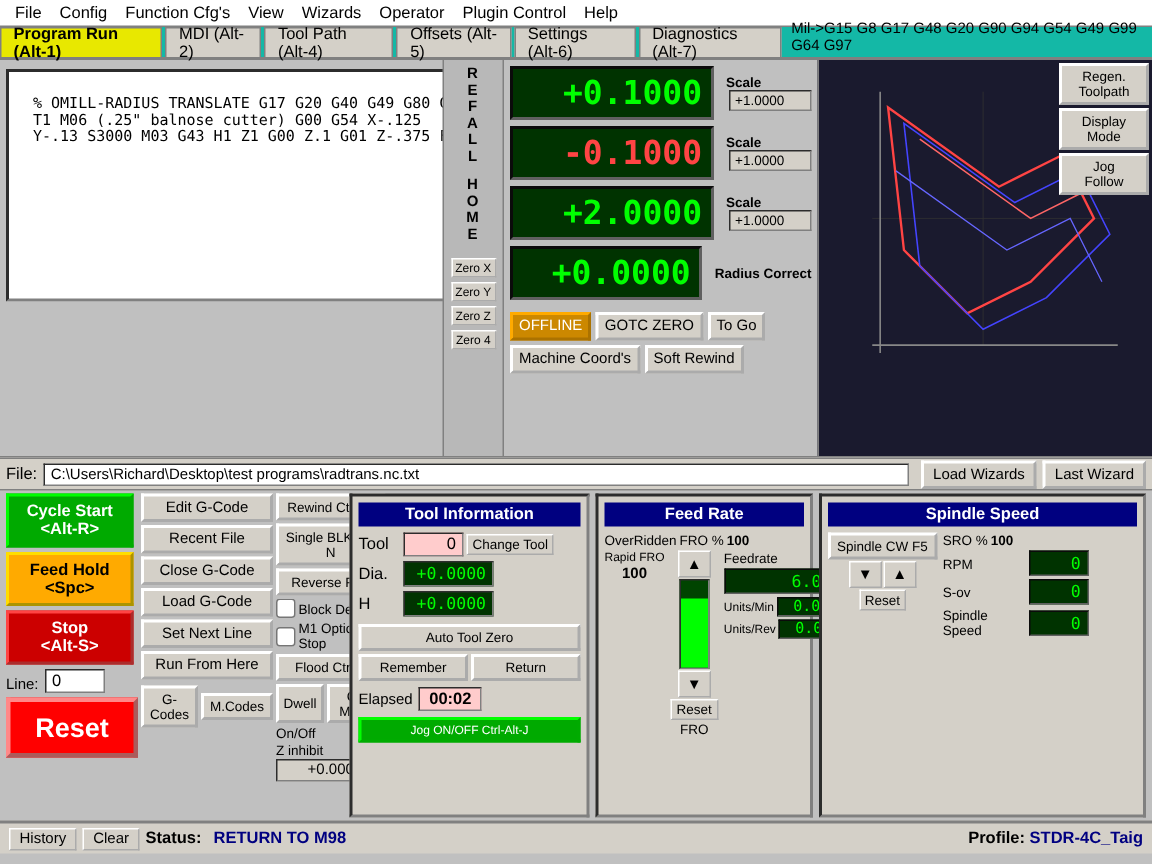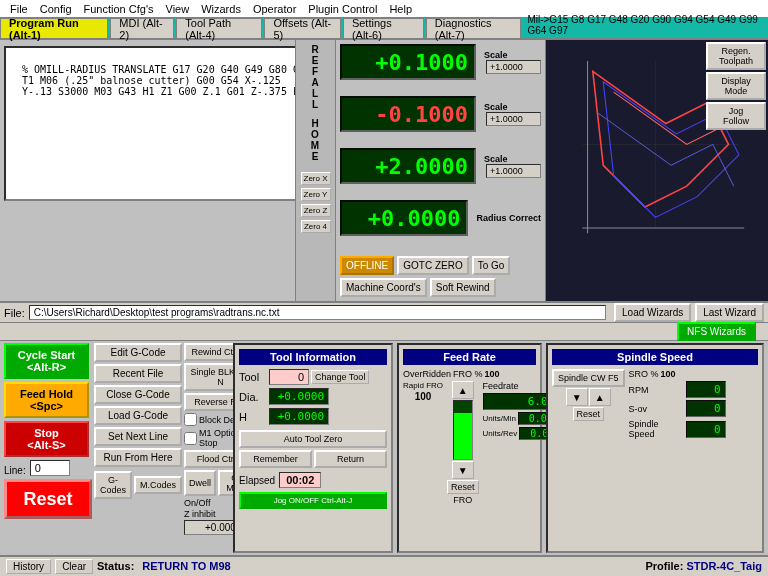--- a/index.html
+++ b/index.html
@@ -421,21 +421,21 @@
       padding-top: 4px;
       gap: 4px;
       border-right: 1px solid #808080;
     }
 
     #dro-rows {
       flex: 1;
       display: flex;
       flex-direction: column;
       padding: 4px;
-      gap: 16px;
+      gap: 4px;
     }
 
     .dro-row-item {
       display: flex;
       align-items: center;
       gap: 4px;
     }
 
     #preview-col {
       flex: 1;
@@ -627,24 +627,20 @@
   </div>
 
   <div id="file-bar">
     <span>File:</span>
     <div id="file-path">C:\Users\Richard\Desktop\test programs\radtrans.nc.txt</div>
     <div style="display:flex;gap:4px;align-items:center;margin-left:4px;">
       <button class="wiz-btn">Load Wizards</button>
       <button class="wiz-btn">Last Wizard</button>
     </div>
   </div>
-  <div style="display:flex;align-items:center;height:18px;padding:0 4px;background:#d4d0c8;border-bottom:1px solid #808080;">
-    <div style="width:295px;"></div>
-    <button class="nfs-green" style="margin-left:auto;margin-right:8px;">NFS Wizards</button>
-  </div>
 
   <div id="bottom-area">
 
     <div id="control-btns" style="display:flex;flex-direction:row;gap:2px;width:225px;">
 
       <div style="display:flex;flex-direction:column;gap:3px;width:88px;">
         <button class="cycle-start-btn" style="white-space:pre-line;">Cycle Start
 &lt;Alt-R&gt;</button>
         <button class="feed-hold-btn" style="white-space:pre-line;">Feed Hold
 &lt;Spc&gt;</button>

